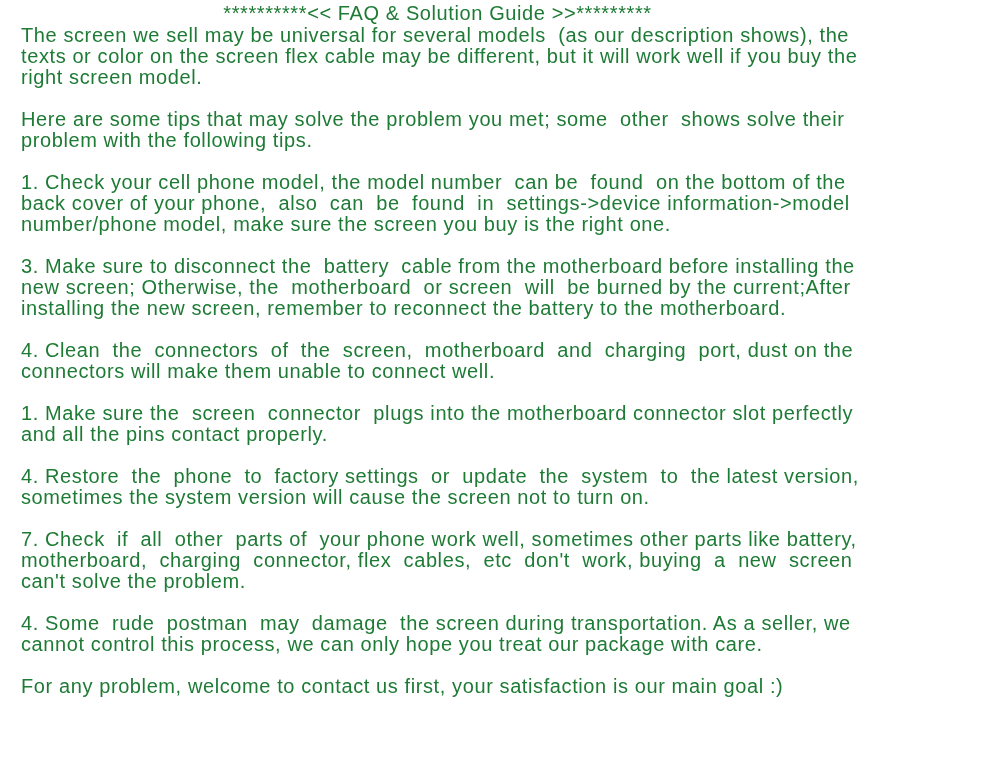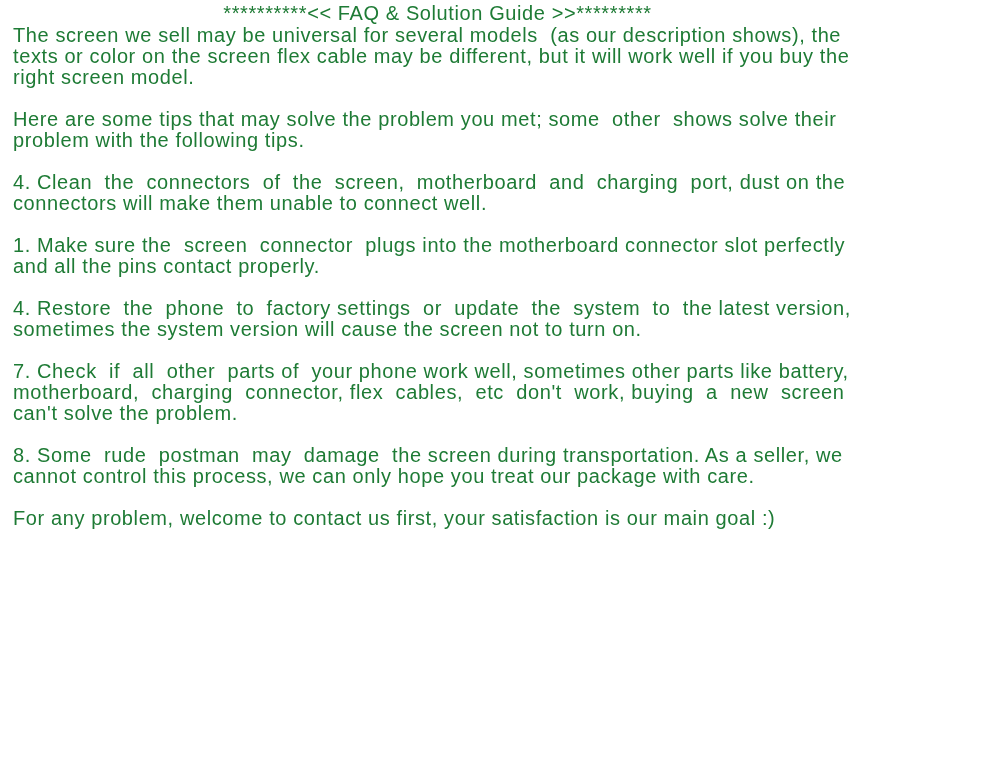--- a/index.html
+++ b/index.html
@@ -19,34 +19,36 @@
     line-height: 21px;
     letter-spacing: 0.6px;
     overflow: hidden;
   }
   .title {
     text-align: center;
     white-space: pre-wrap;
     margin: 0;
   }
   .para {
-    margin: 21px 0 0 8px;
+    margin: 21px 0 0 16px;
     white-space: pre-wrap;
     text-align: left;
   }
   .para.intro {
     margin-top: 1px;
   }
 </style>
 </head>
 <body>
 
 <div class="page">
   <div class="title">**********&lt;&lt; FAQ &amp; Solution Guide &gt;&gt;*********</div>
   <p class="para intro">The screen we sell may be universal for several models  (as our description shows), the texts or color on the screen flex cable may be different, but it will work well if you buy the right screen model.</p>
   <p class="para">Here are some tips that may solve the problem you met; some  other  shows solve their problem with the following tips.</p>
+  <p class="para">1. Check your cell phone model, the model number  can be  found  on the bottom of the back cover of your phone,  also  can  be  found  in  settings-&gt;device information-&gt;model number/phone model, make sure the screen you buy is the right one.</p>
+  <p class="para">3. Make sure to disconnect the  battery  cable from the motherboard before installing the new screen; Otherwise, the  motherboard  or screen  will  be burned by the current;After installing the new screen, remember to reconnect the battery to the motherboard.</p>
   <p class="para">4. Clean  the  connectors  of  the  screen,  motherboard  and  charging  port, dust on the connectors will make them unable to connect well.</p>
   <p class="para">1. Make sure the  screen  connector  plugs into the motherboard connector slot perfectly and all the pins contact properly.</p>
   <p class="para">4. Restore  the  phone  to  factory settings  or  update  the  system  to  the latest version, sometimes the system version will cause the screen not to turn on.</p>
   <p class="para">7. Check  if  all  other  parts of  your phone work well, sometimes other parts like battery, motherboard,  charging  connector, flex  cables,  etc  don't  work, buying  a  new  screen can't solve the problem.</p>
-  <p class="para">8. Some  rude  postman  may  damage  the screen during transportation. As a seller, we cannot control this process, we can only hope you treat our package with care.</p>
+  <p class="para">4. Some  rude  postman  may  damage  the screen during transportation. As a seller, we cannot control this process, we can only hope you treat our package with care.</p>
   <p class="para">For any problem, welcome to contact us first, your satisfaction is our main goal :)</p>
 </div>
 
 </body></html>

